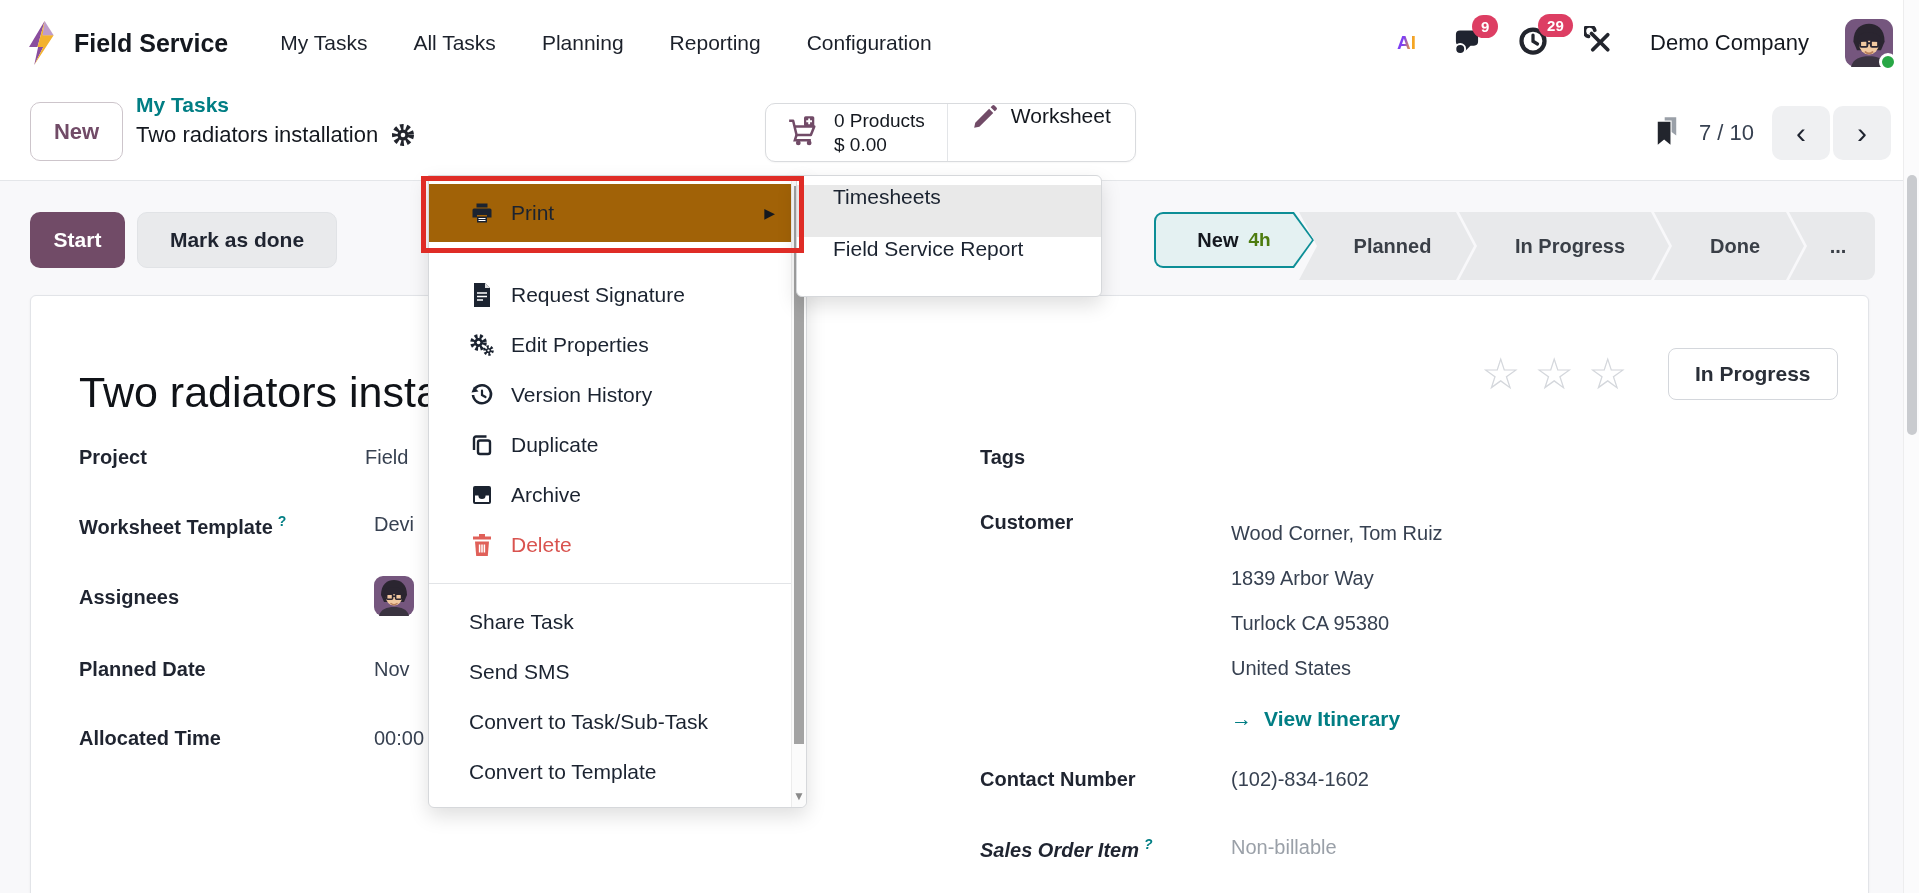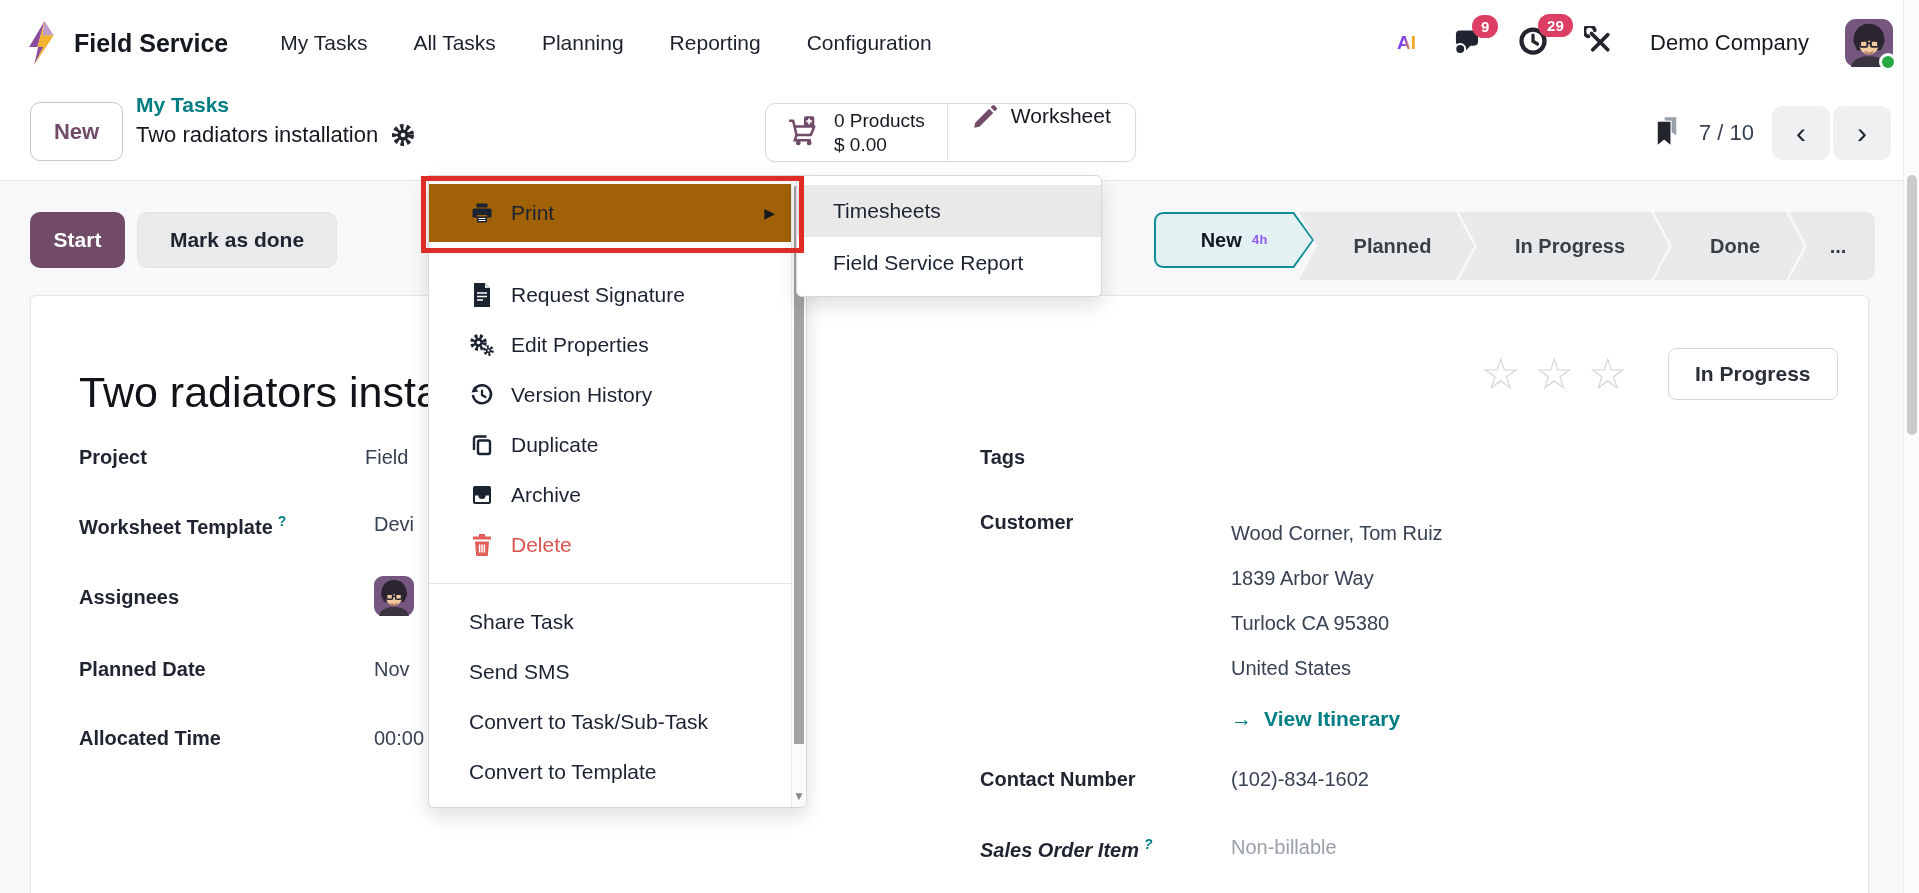--- a/index.html
+++ b/index.html
@@ -48,21 +48,21 @@
   .stages { position: absolute; left: 1154px; top: 212px; height: 56px; display: flex; z-index: 6; }
   .stage { height: 68px; display: flex; align-items: center; justify-content: center; font-size: 20px; font-weight: 600; color: #3a3f47; background: #e8e9eb; margin-left: -15px; padding-left: 12px; clip-path: polygon(0 0, calc(100% - 18px) 0, 100% 50%, calc(100% - 18px) 100%, 0 100%, 18px 50%); cursor: pointer; }
   .stage-planned { width: 175px; }
   .stage-progress { width: 210px; }
   .stage-done { width: 150px; }
   .stage-more { width: 86px; margin-left: -15px; clip-path: polygon(0 0, 100% 0, 100% 100%, 0 100%, 18px 50%); border-radius: 0 9px 9px 0; }
   .stage-new { position: relative; width: 160px; height: 56px; cursor: pointer; }
   .stage-new-outer { position: absolute; inset: 0; background: #0c8e96; clip-path: polygon(0 0, calc(100% - 20px) 0, 100% 50%, calc(100% - 20px) 100%, 0 100%); border-radius: 9px 0 0 9px; }
   .stage-new-inner { position: absolute; inset: 2px; background: #e4f1f2; clip-path: polygon(0 0, calc(100% - 19px) 0, 100% 50%, calc(100% - 19px) 100%, 0 100%); border-radius: 7px 0 0 7px; display: flex; align-items: center; justify-content: center; gap: 10px; }
   .stage-new-label { font-size: 20px; font-weight: 700; color: #14181f; }
-  .stage-new-badge { font-size: 13px; font-weight: 600; color: #8b5cf6; font-family: Liberation Mono, monospace; }
+  .stage-new-badge { font-size: 19px; font-weight: 600; color: #4d7c0f; }
 
   
   .card { position: absolute; left: 30px; top: 295px; width: 1839px; height: 700px; background: #fff; border: 1px solid #e2e4e8; border-radius: 6px; box-shadow: 0 1px 3px rgba(0,0,0,.05); z-index: 4; }
   .task-title { position: absolute; left: 48px; top: 72px; font-size: 43px; font-weight: 500; color: #101318; white-space: nowrap; }
   .f-label { position: absolute; font-size: 20px; font-weight: 700; color: #1f2430; white-space: nowrap; }
   .f-value { position: absolute; font-size: 20px; color: #374151; white-space: nowrap; }
   .help-sup { color: #017E84; font-size: 14px; vertical-align: super; margin-left: 5px; font-weight: 600; }
   .assignee-avatar { position: absolute; left: 343px; top: 280px; width: 40px; height: 40px; }
   .addr-line { line-height: 45px; }
   .itinerary { position: absolute; left: 1200px; top: 411px; font-size: 21px; font-weight: 700; color: #017E84; cursor: pointer; display: flex; gap: 12px; align-items: center; }
@@ -78,21 +78,21 @@
   .submenu-caret { margin-left: auto; font-size: 14px; color: #14181f; }
   .menu-gap { height: 28px; }
   .menu-divider { border-top: 1px solid #e2e4e7; margin: 13px 0; }
   .menu-danger { color: #d9534f; }
   .dd-scrollbar { position: absolute; top: 0; right: 0; width: 15px; height: 100%; background: #fbfbfb; border-left: 1px solid #ececec; border-radius: 0 0 6px 0; }
   .dd-thumb { position: absolute; top: 10px; left: 2px; width: 10px; height: 558px; background: #a3a3a3; }
   .dd-down { position: absolute; bottom: 4px; left: 0; width: 100%; text-align: center; font-size: 12px; color: #8a8a8a; cursor: pointer; }
 
   
   .submenu { position: absolute; left: 796px; top: 175px; width: 306px; height: 122px; background: #fff; border: 1px solid #d6d8db; border-radius: 6px; box-shadow: 0 8px 20px rgba(0,0,0,.13); z-index: 50; padding: 9px 0; }
-  .submenu-item { height: 52px; display: flex; align-items: center; padding: 0 36px; font-size: 21px; color: #1b2330; cursor: pointer; white-space: nowrap; }
+  .submenu-item { height: 52px; display: flex; padding: 0 36px; font-size: 21px; color: #1b2330; cursor: pointer; white-space: nowrap; }
   .submenu-item.hovered { background: #e9e9e9; }
 
   
   .annotation-box { position: absolute; left: 421px; top: 176px; width: 383px; height: 77px; border: 5px solid #df2c26; z-index: 60; pointer-events: none; }
 
   
   .page-scroll { position: absolute; top: 0; right: 0; width: 16px; height: 100%; background: #fbfbfc; border-left: 1px solid #ededee; z-index: 70; }
   .page-thumb { position: absolute; top: 175px; left: 3px; width: 10px; height: 260px; background: #c9cbcf; border-radius: 8px; }
 </style>
 </head>

